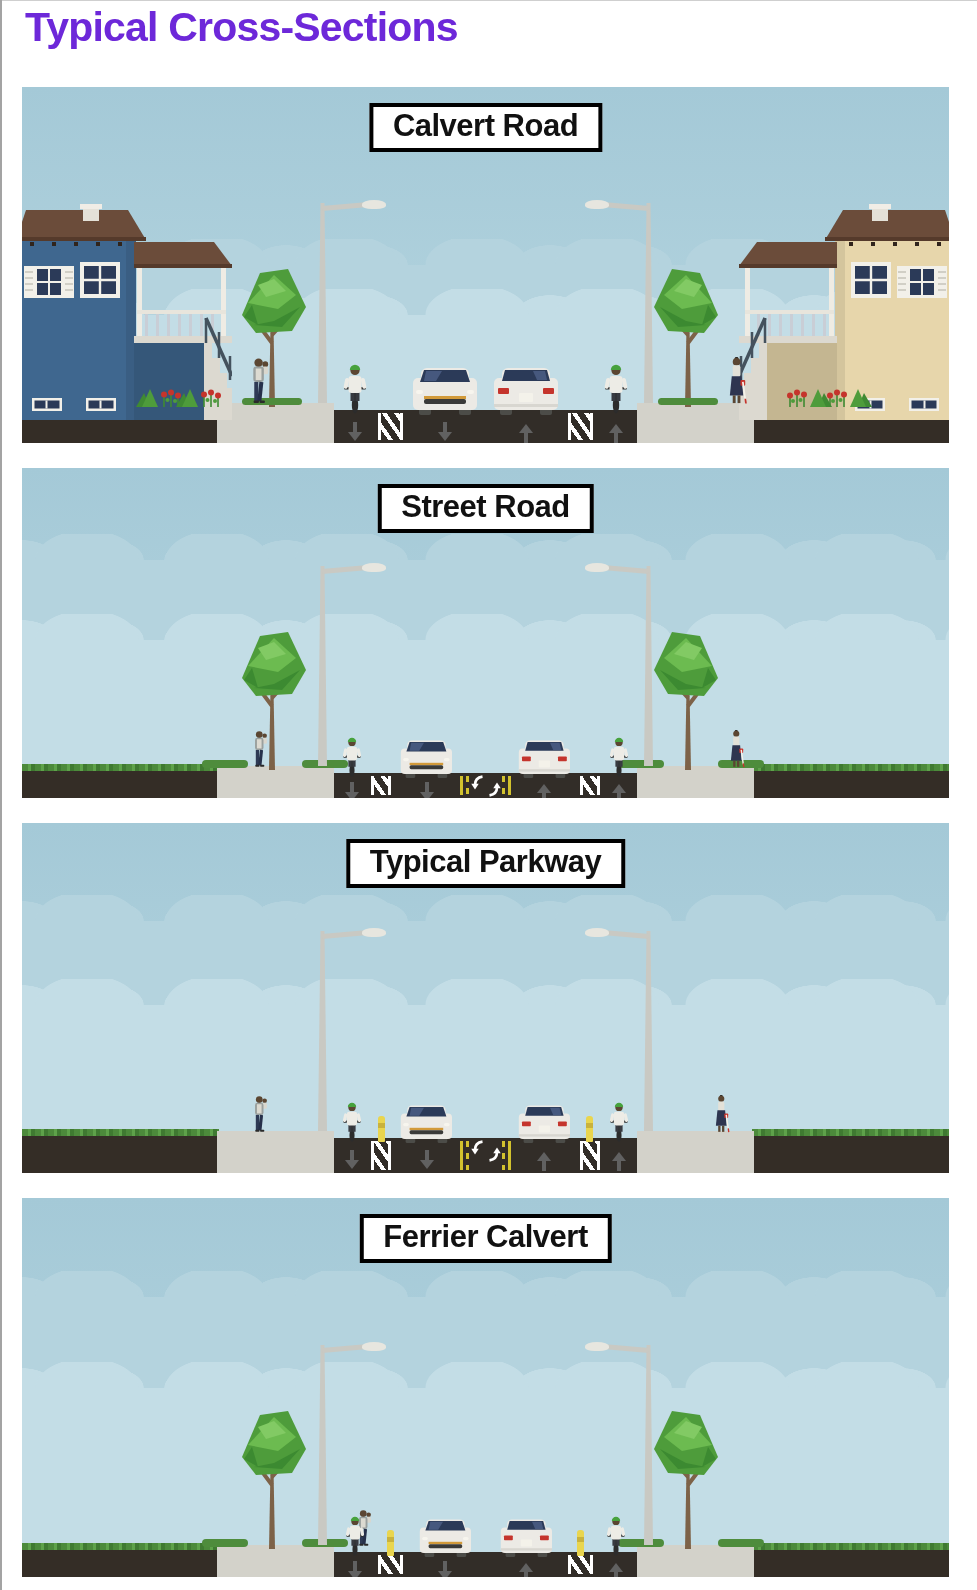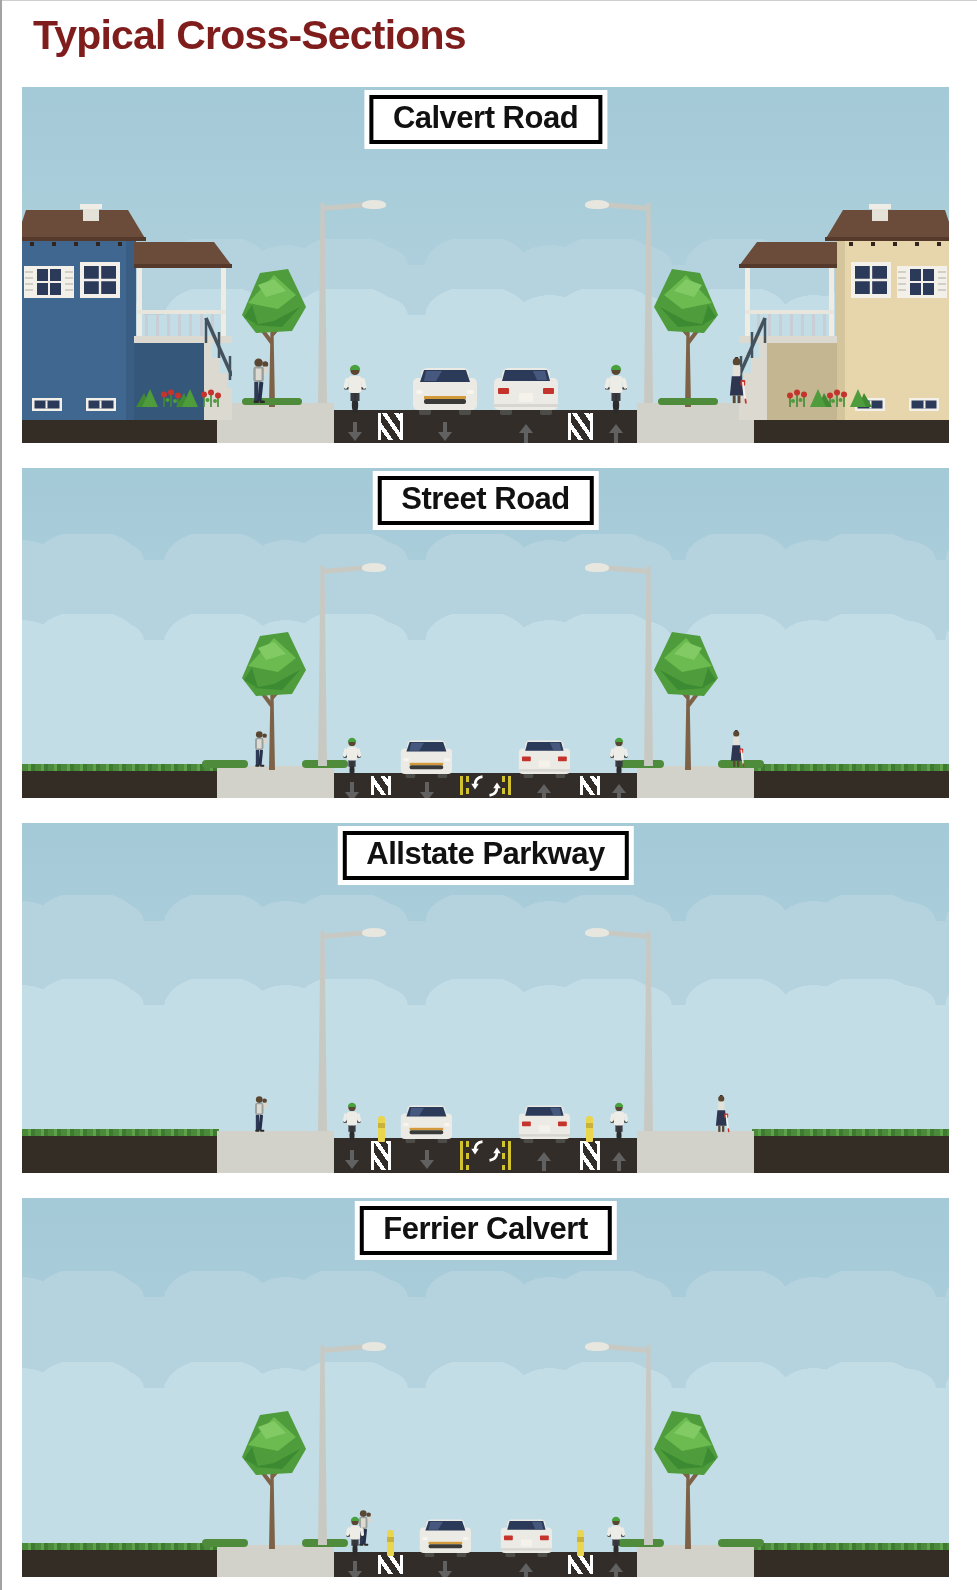--- a/index.html
+++ b/index.html
@@ -1,20 +1,20 @@
 <!DOCTYPE html>
 <html><head>
 <meta charset="utf-8">
 <style>
   html,body{margin:0;padding:0}
   body{width:977px;height:1590px;position:relative;overflow:hidden;background:#ffffff;
        font-family:"Liberation Sans",sans-serif;
        box-shadow:inset 2px 0 0 #a3a3a3, inset 0 1px 0 #cfcfcf}
-  #page-title{position:absolute;top:4px;left:25px;margin:8px;font-size:41px;font-weight:700;
-       color:#7f1d1d;letter-spacing:-0.8px}
+  #page-title{position:absolute;top:4px;left:25px;margin:0;font-size:41px;font-weight:700;
+       color:#6d28d9;letter-spacing:-0.8px}
   .panel{position:absolute;left:22px;width:927px;overflow:hidden;
        background:linear-gradient(180deg,#a4c9d7,#aed0dc 55%,#bbd8e2)}
   #panel-0{top:87px;height:356px}
   #panel-1{top:468px;height:330px}
   #panel-2{top:823px;height:350px}
   #panel-3{top:1198px;height:379px}
   .scene{position:absolute;inset:0}
   .cb{position:absolute;left:0;right:0;bottom:0;background:var(--c);z-index:1}
   .cb::before{content:"";position:absolute;top:-26px;left:0;right:0;height:26px;
        background-image:radial-gradient(52px 30px at 50% 100%,var(--c) 98%,rgba(0,0,0,0)),
@@ -42,21 +42,21 @@
   .lamp .pole{position:absolute;left:0;bottom:0;width:9px;height:100%;background:#c9c9c3;
        clip-path:polygon(28% 0,72% 0,100% 100%,0 100%)}
   .lamp .arm{position:absolute;left:4px;top:3px;width:52px;height:5px;background:#c9c9c3;
        transform-origin:0 50%;transform:rotate(-5deg)}
   .lamp .head{position:absolute;left:44px;top:-3px;width:24px;height:9px;background:#e7e6df;
        border-radius:50% 50% 40% 40%}
   .lamp.mir{transform:scaleX(-1)}
   .fig{position:absolute}
   .z4{z-index:4}.z5{z-index:5}.z6{z-index:6}
   .hedge{position:absolute;background:#4e8c3c;border-radius:4px;z-index:4}
-  .plabel{position:absolute;top:3px;left:50%;transform:translateX(-50%);background:#fff;padding:5px;z-index:10}
+  .plabel{position:absolute;top:16px;left:50%;transform:translateX(-50%);background:#fff;z-index:10}
   .plabel span{display:block;border:4px solid #000;padding:1px 20px 4px;font-size:31px;font-weight:700;
        color:#111;white-space:nowrap;letter-spacing:-0.5px}
 </style>
 </head>
 <body>
 
 <svg width="0" height="0" style="position:absolute" aria-hidden="true">
   <defs>
     <symbol id="sym-tree" viewBox="0 0 84 142">
       <path d="M39 142h6l-1.5-80h-3z" fill="#7d6248"></path>
@@ -386,21 +386,21 @@
         <use xlink:href="#sym-carr"></use>
       </svg>
       <div class="hatch" style="left: 558.083px; width: 19.5667px; top: 318px; height: 29px;"></div>
       <div class="post" style="left: 564.367px; top: 293px;"></div>
       <div class="arr up" style="left: 590.325px; top: 327.25px;"></div>
       <svg class="fig z6" style="left: 585.325px; top: 275.8px; width: 24px; height: 43.2px;">
         <use xlink:href="#sym-cyc"></use>
       </svg>
     </div>
   <div class="plabel">
-      <span>Allstate Parkway</span>
+      <span>Typical Parkway</span>
     </div>
 </section>
 <section class="panel" id="panel-3">
   <div class="scene">
       <div class="cb" style="top: 99px; --c: #b4d3de;"></div>
       <div class="cb" style="top: 190px; --c: #c3dde6;"></div>
       <div class="zone soil grass" style="left: 0px; width: 197px; top: 345px; height: 34px;"></div>
       <div class="zone soil grass" style="left: 730px; width: 197px; top: 345px; height: 34px;"></div>
       <div class="sw" style="left: 195px; width: 117px; top: 347px; height: 32px;"></div>
       <div class="sw" style="left: 615px; width: 117px; top: 347px; height: 32px;"></div>

